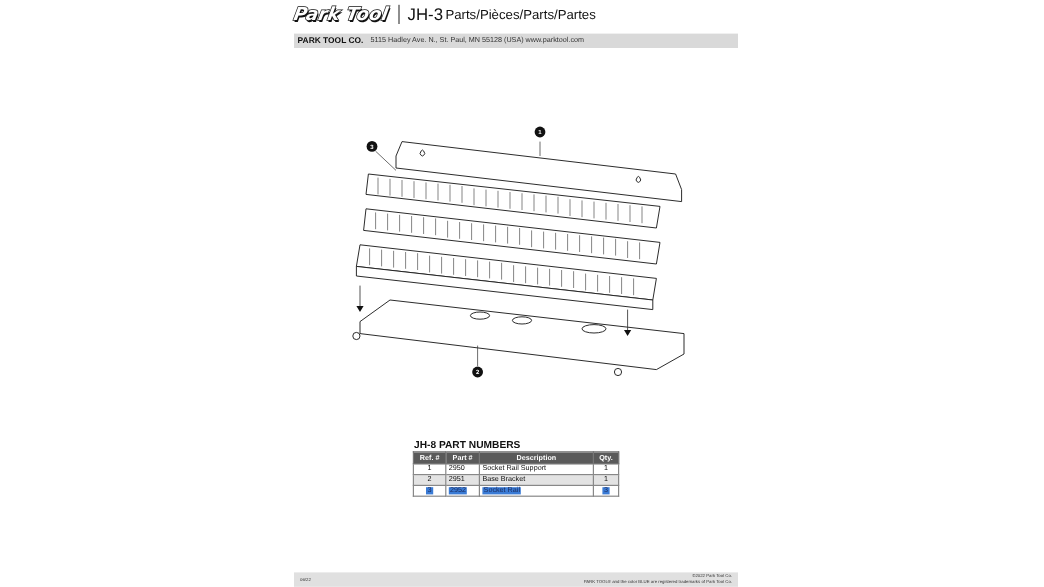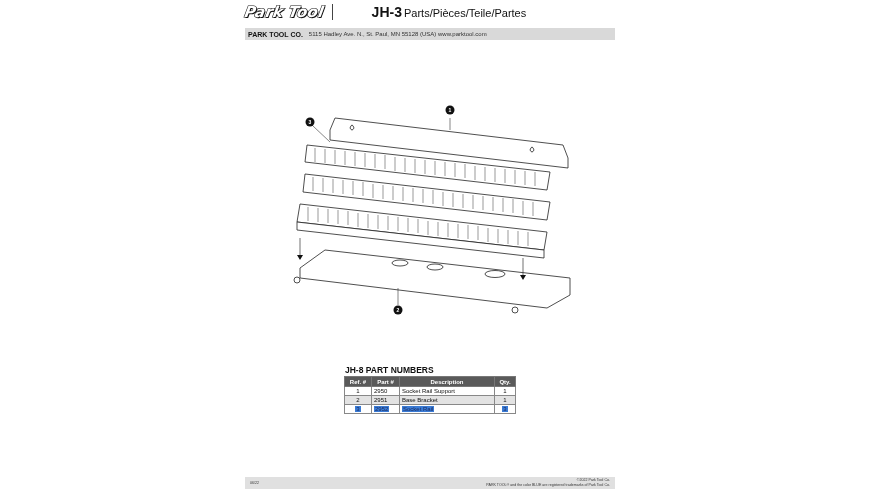--- a/index.html
+++ b/index.html
@@ -11,21 +11,21 @@
     .page { position: absolute; left: 245px; top: 0; width: 370px; height: 489px; }
     .header { position: absolute; left: 0; top: 3px; height: 18px; display: flex; align-items: center; }
     .logo {
       font-family: "DejaVu Sans", sans-serif; font-weight: bold; font-style: italic;
       font-size: 15px; letter-spacing: 0.2px; color: #fff;
       -webkit-text-stroke: 1.2px #111; paint-order: stroke fill;
       text-shadow: 1px 1px 0 #111;
       transform: skewX(-10deg);
     }
     .sep { width: 1px; height: 16px; background: #444; margin: 0 7px 0 8px; }
-    .model { font-weight: bold; font-size: 14px; color: #111; margin-left: 32px; }
+    .model { font-weight: normal; font-size: 14px; color: #111; }
     .langs { font-size: 11px; color: #111; margin-left: 2px; margin-top: 2px; }
     .addrbar {
       position: absolute; left: 0; top: 28px; width: 370px; height: 12px;
       background: #d9d9d9; display: flex; align-items: center; padding-left: 3px; box-sizing: border-box;
       font-size: 6px;
     }
     .addrbar .co { font-weight: bold; font-size: 7px; margin-right: 6px; }
     .addrbar .addr { color: #333; }
     .diagram { position: absolute; left: 40px; top: 100px; width: 300px; height: 220px; }
     .parts-title { position: absolute; left: 100px; top: 365px; font-weight: bold; font-size: 8.5px; }
@@ -55,21 +55,21 @@
   </style>
 </head>
 <body>
 
 <div class="page">
 
   <div class="header">
     <span class="logo">Park Tool</span>
     <span class="sep"></span>
     <span class="model">JH-3</span>
-    <span class="langs">Parts/Pièces/Teile/Partes</span>
+    <span class="langs">Parts/Pièces/Parts/Partes</span>
   </div>
 
   <div class="addrbar">
     <span class="co">PARK TOOL CO.</span>
     <span class="addr">5115 Hadley Ave. N., St. Paul, MN 55128 (USA)  www.parktool.com</span>
   </div>
 
   <svg class="diagram" viewBox="0 0 300 220" width="300" height="220">
     <g fill="#fff" stroke="#222" stroke-width="0.8">
 

